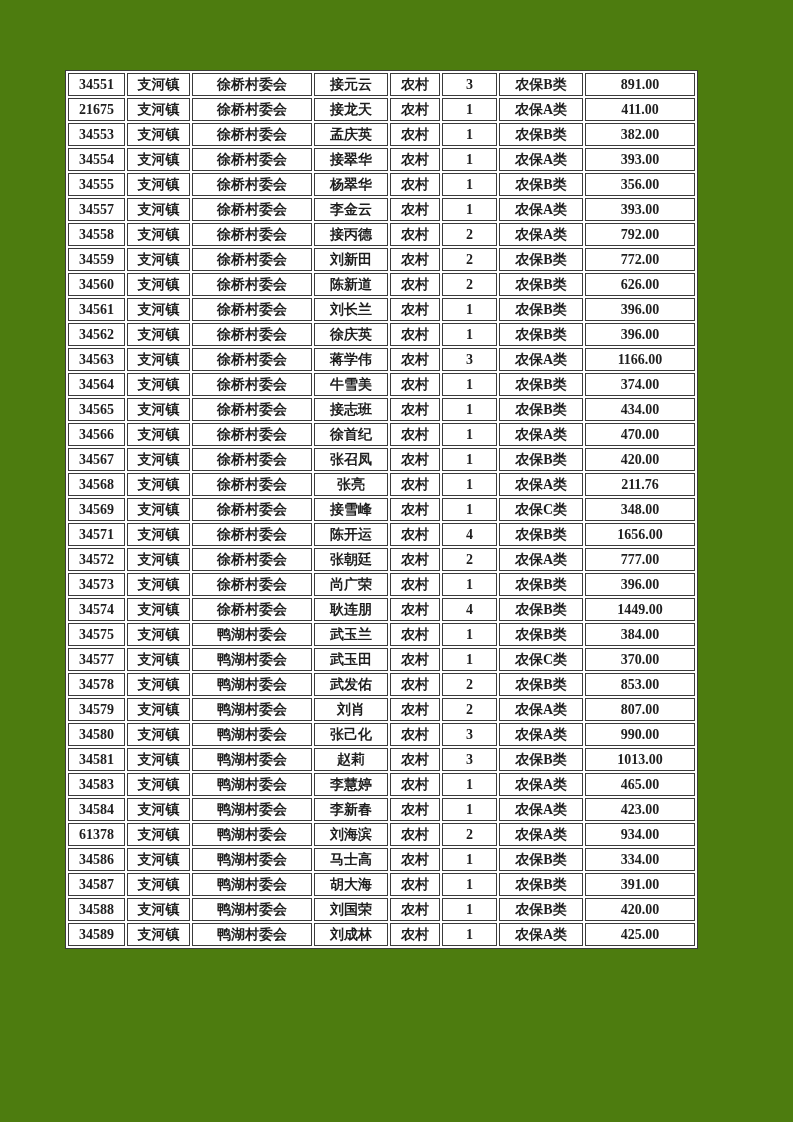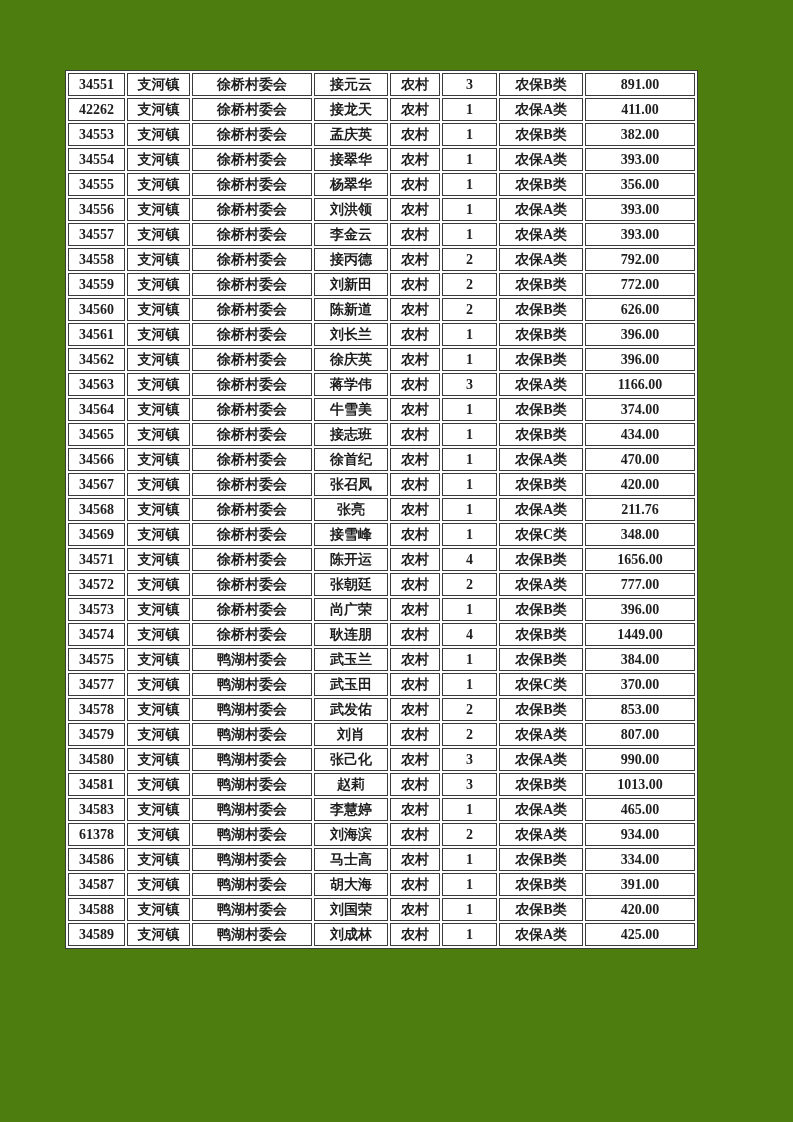--- a/index.html
+++ b/index.html
@@ -68,21 +68,21 @@
           <td>34551</td>
           <td>支河镇</td>
           <td>徐桥村委会</td>
           <td>接元云</td>
           <td>农村</td>
           <td>3</td>
           <td>农保B类</td>
           <td>891.00</td>
         </tr>
         <tr>
-          <td>42262</td>
+          <td>21675</td>
           <td>支河镇</td>
           <td>徐桥村委会</td>
           <td>接龙天</td>
           <td>农村</td>
           <td>1</td>
           <td>农保A类</td>
           <td>411.00</td>
         </tr>
         <tr>
           <td>34553</td>
@@ -106,30 +106,20 @@
         </tr>
         <tr>
           <td>34555</td>
           <td>支河镇</td>
           <td>徐桥村委会</td>
           <td>杨翠华</td>
           <td>农村</td>
           <td>1</td>
           <td>农保B类</td>
           <td>356.00</td>
-        </tr>
-        <tr>
-          <td>34556</td>
-          <td>支河镇</td>
-          <td>徐桥村委会</td>
-          <td>刘洪领</td>
-          <td>农村</td>
-          <td>1</td>
-          <td>农保A类</td>
-          <td>393.00</td>
         </tr>
         <tr>
           <td>34557</td>
           <td>支河镇</td>
           <td>徐桥村委会</td>
           <td>李金云</td>
           <td>农村</td>
           <td>1</td>
           <td>农保A类</td>
           <td>393.00</td>
@@ -356,20 +346,30 @@
         </tr>
         <tr>
           <td>34583</td>
           <td>支河镇</td>
           <td>鸭湖村委会</td>
           <td>李慧婷</td>
           <td>农村</td>
           <td>1</td>
           <td>农保A类</td>
           <td>465.00</td>
+        </tr>
+        <tr>
+          <td>34584</td>
+          <td>支河镇</td>
+          <td>鸭湖村委会</td>
+          <td>李新春</td>
+          <td>农村</td>
+          <td>1</td>
+          <td>农保A类</td>
+          <td>423.00</td>
         </tr>
         <tr>
           <td>61378</td>
           <td>支河镇</td>
           <td>鸭湖村委会</td>
           <td>刘海滨</td>
           <td>农村</td>
           <td>2</td>
           <td>农保A类</td>
           <td>934.00</td>

